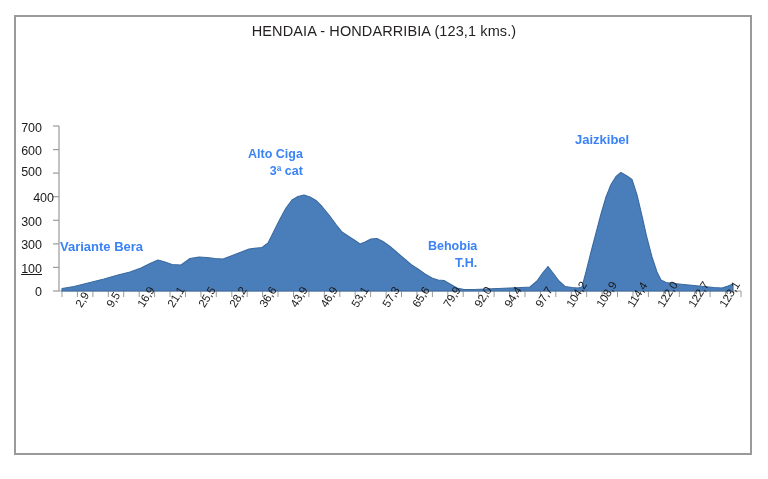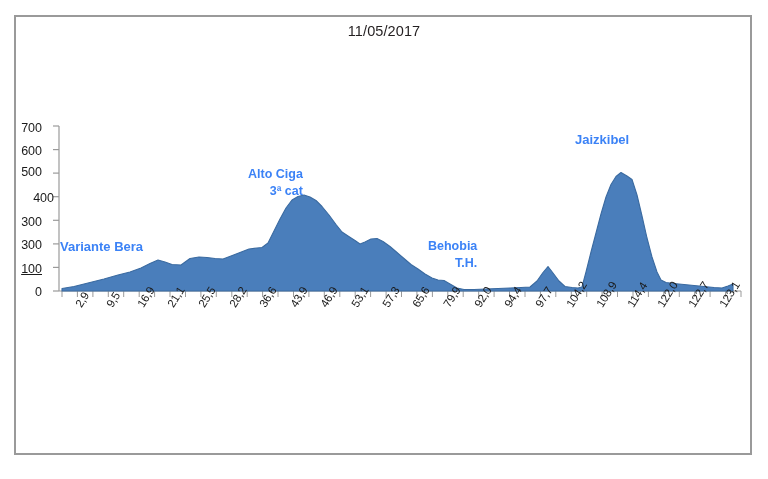--- a/index.html
+++ b/index.html
@@ -72,21 +72,21 @@
   }
   .annot.small { font-size: 12.5px; }
   svg { display: block; }
 </style>
 </head>
 <body>
 
 <div id="chart-frame"></div>
 
 <div id="title-block">
-  <div>11/05/2017</div>
+  <div>HENDAIA - HONDARRIBIA (123,1 kms.)</div>
 </div>
 
 <div id="plot-wrap">
 
   <svg width="768" height="479">
 
     <line x1="59" y1="126" x2="59" y2="291" stroke="#9a9a9a" stroke-width="1.2"></line>
 
     <g stroke="#9a9a9a" stroke-width="1.2">
       <line x1="53" y1="291.0" x2="59" y2="291.0"></line>
@@ -278,21 +278,21 @@
       <div class="xlabel" style="left: 624.773px; top: 303px;">114,4</div>
       <div class="xlabel" style="left: 655.409px; top: 303px;">122,0</div>
       <div class="xlabel" style="left: 686.045px; top: 303px;">122,7</div>
       <div class="xlabel" style="left: 716.682px; top: 303px;">123,1</div>
     </div>
 
   <div id="annot-layer">
       <div class="annot" style="left: 60px; top: 238px;">
         <div>Variante Bera</div>
       </div>
-      <div class="annot small" style="left: 248px; top: 146px; margin-top: 20px;">
+      <div class="annot small" style="left: 248px; top: 146px;">
         <div>Alto Ciga</div>
         <div>3ª cat</div>
       </div>
       <div class="annot small" style="left: 428px; top: 238px;">
         <div>Behobia</div>
         <div>T.H.</div>
       </div>
       <div class="annot" style="left: 575px; top: 131px;">
         <div>Jaizkibel</div>
       </div>

